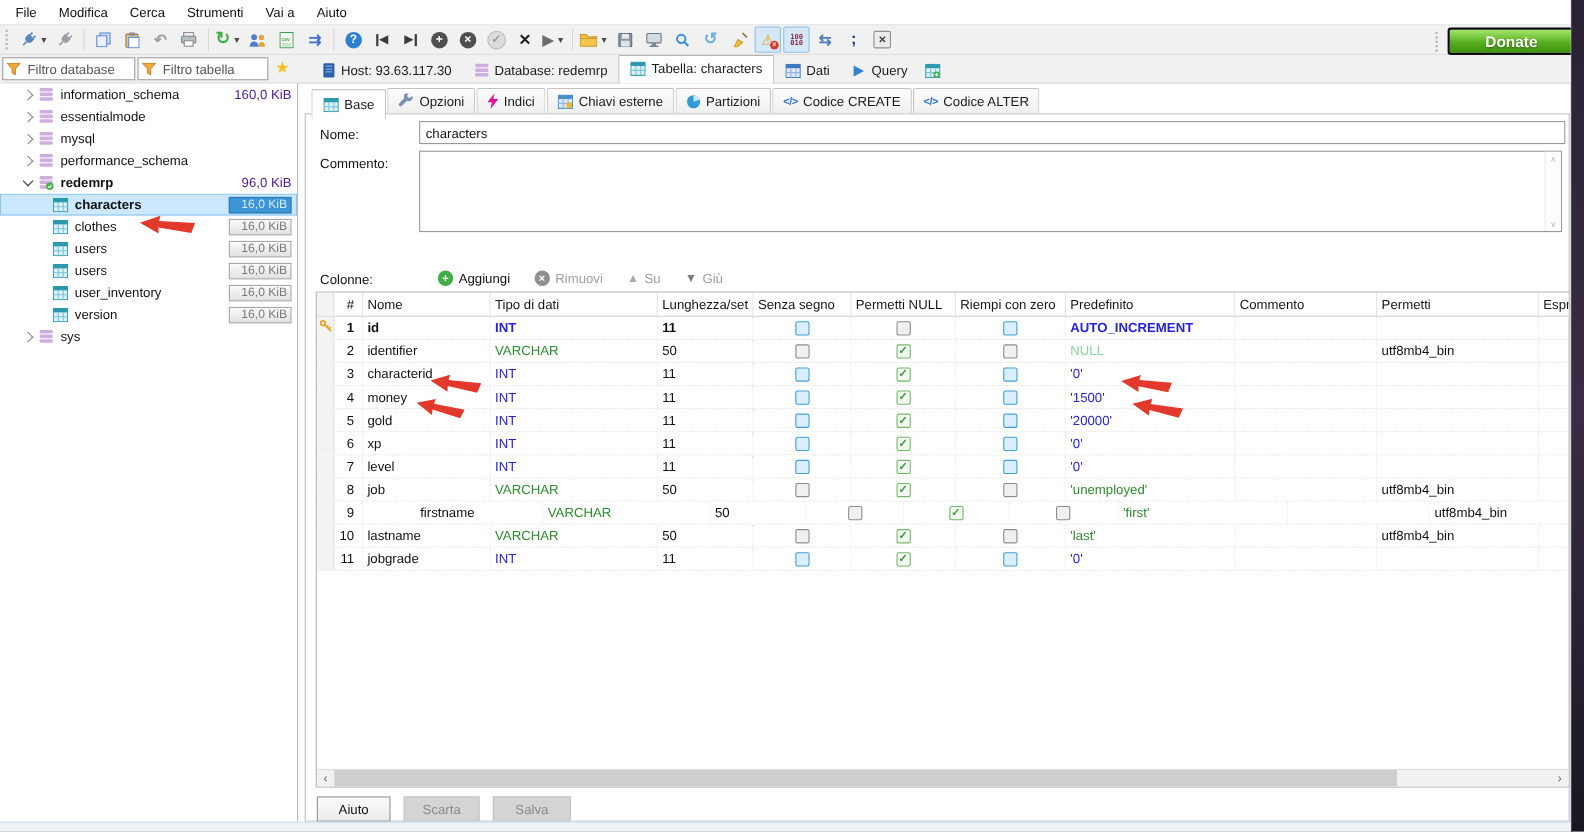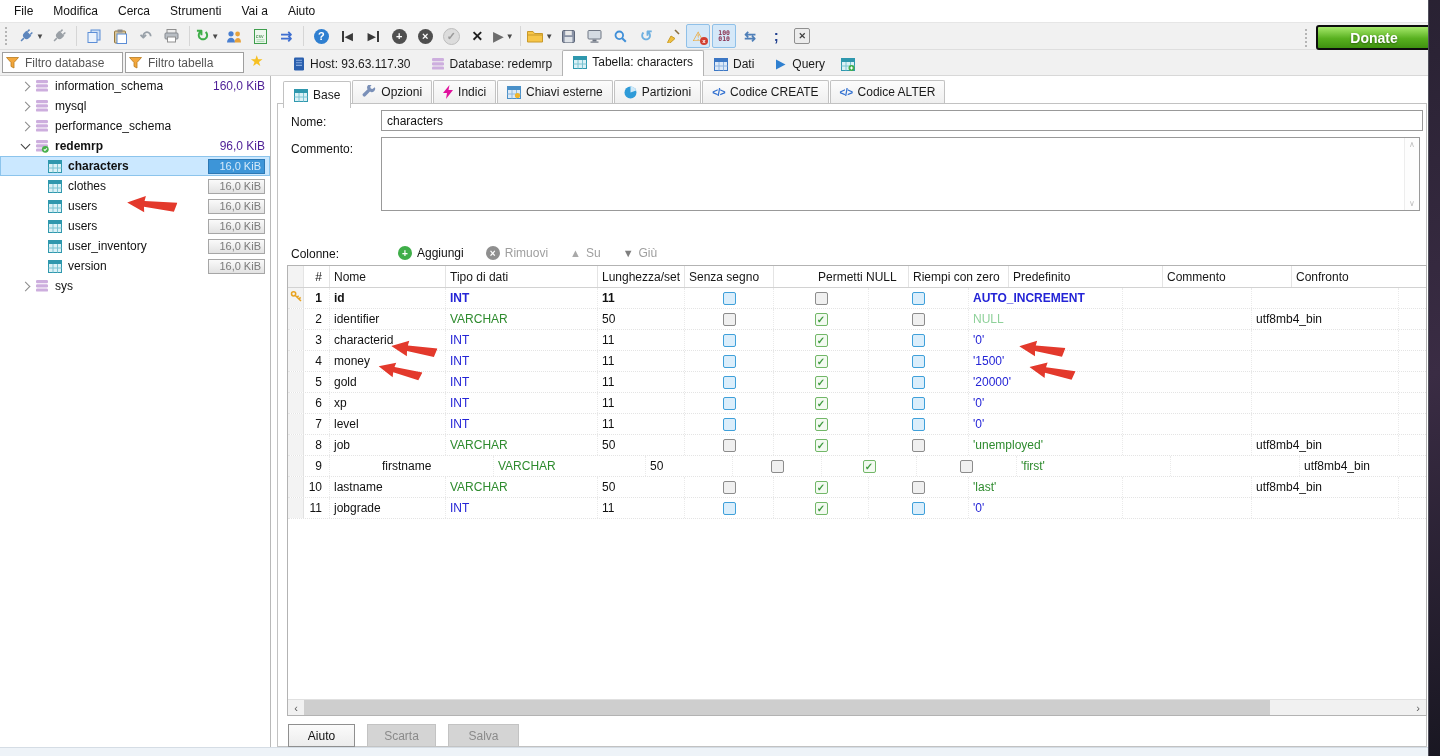--- a/index.html
+++ b/index.html
@@ -372,20 +372,33 @@
         <span class="chev col"></span>
         <span class="ticon">
           <svg width="14" height="14">
             <g fill="#cdaede">
               <rect x="1" y="1" width="12" height="3.2" rx="1.2"></rect>
               <rect x="1" y="5.2" width="12" height="3.2" rx="1.2"></rect>
               <rect x="1" y="9.4" width="12" height="3.2" rx="1.2"></rect>
             </g>
           </svg>
         </span>
+        <span class="tlabel">essentialmode</span>
+      </div>
+      <div class="trow" style="padding-left: 22px;">
+        <span class="chev col"></span>
+        <span class="ticon">
+          <svg width="14" height="14">
+            <g fill="#cdaede">
+              <rect x="1" y="1" width="12" height="3.2" rx="1.2"></rect>
+              <rect x="1" y="5.2" width="12" height="3.2" rx="1.2"></rect>
+              <rect x="1" y="9.4" width="12" height="3.2" rx="1.2"></rect>
+            </g>
+          </svg>
+        </span>
         <span class="tlabel">mysql</span>
       </div>
       <div class="trow" style="padding-left: 22px;">
         <span class="chev col"></span>
         <span class="ticon">
           <svg width="14" height="14">
             <g fill="#cdaede">
               <rect x="1" y="1" width="12" height="3.2" rx="1.2"></rect>
               <rect x="1" y="5.2" width="12" height="3.2" rx="1.2"></rect>
               <rect x="1" y="9.4" width="12" height="3.2" rx="1.2"></rect>
@@ -589,25 +602,25 @@
       </div>
 
     <div class="grid">
       <div class="ghead">
           <div class="gh" style="width: 16px; background: rgb(243, 243, 243);"></div>
           <div class="gh num" style="width: 26px;">#</div>
           <div class="gh" style="width: 116px;">Nome</div>
           <div class="gh" style="width: 152px;">Tipo di dati</div>
           <div class="gh" style="width: 87px;">Lunghezza/set</div>
           <div class="gh" style="width: 89px;">Senza segno</div>
-          <div class="gh" style="width: 95px; margin-left: 40px;">Permetti NULL</div>
+          <div class="gh" style="width: 95px;">Permetti NULL</div>
           <div class="gh" style="width: 100px;">Riempi con zero</div>
           <div class="gh" style="width: 154px;">Predefinito</div>
           <div class="gh" style="width: 129px;">Commento</div>
-          <div class="gh" style="width: 147px;">Confronto</div>
+          <div class="gh" style="width: 147px;">Permetti</div>
           <div class="gh" style="width: 29px;">Espressione</div>
         </div>
       <div id="gridbody">
           <div class="grow">
             <div class="gc gut" style="width: 16px;"><span class="ticon">
                 <svg width="13" height="12" viewBox="0 0 13 12">
                   <g stroke="#e8a321" stroke-width="1.5" fill="none">
                     <circle cx="3.6" cy="3.8" r="2.1"></circle>
                     <path d="M5.3 5.5 L11 11 M9 9 L10.6 7.4 M7.2 7.2 L8.6 5.8"></path>
                   </g>

